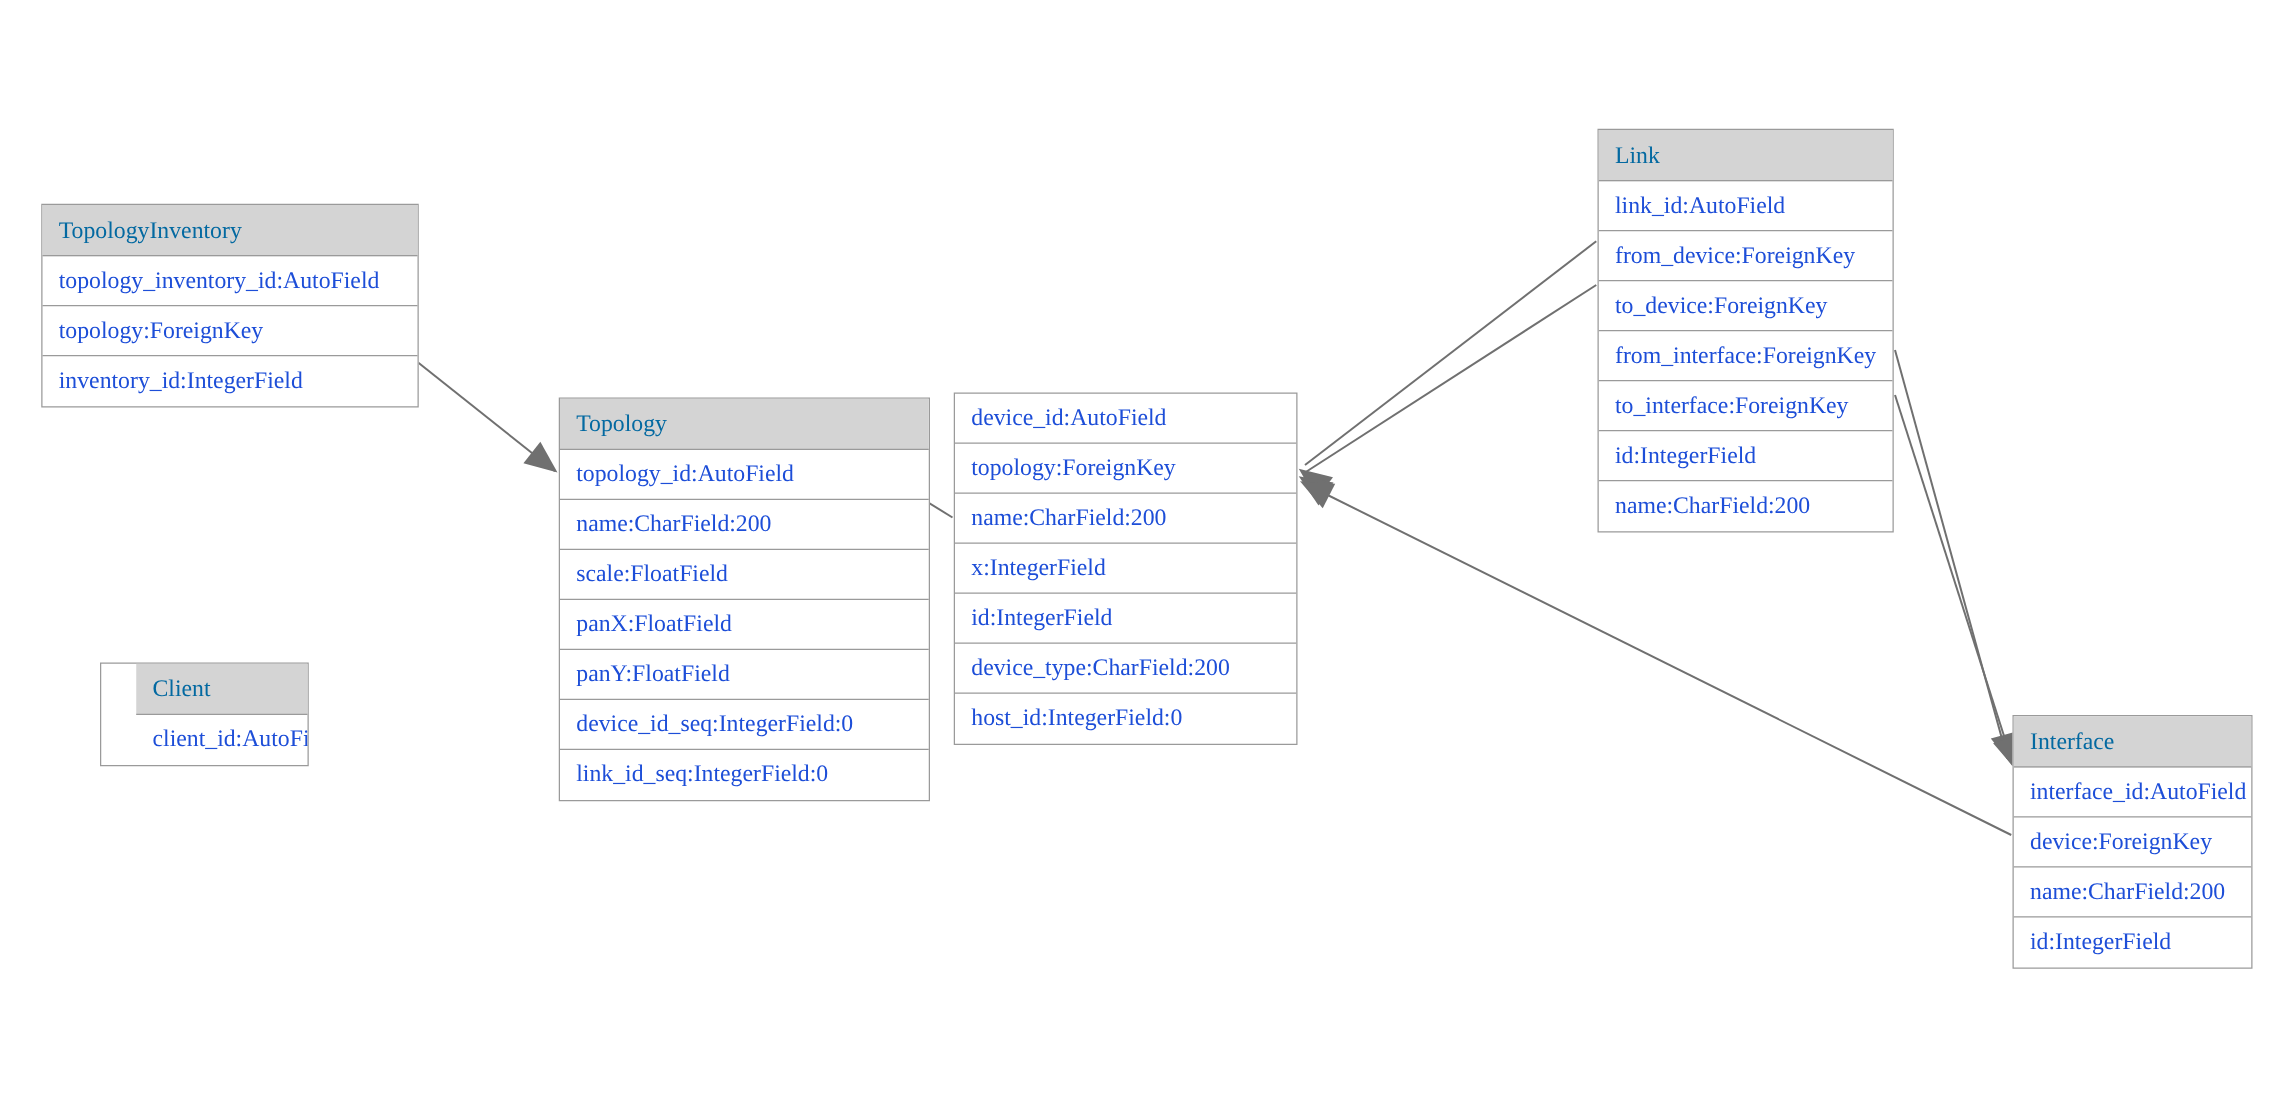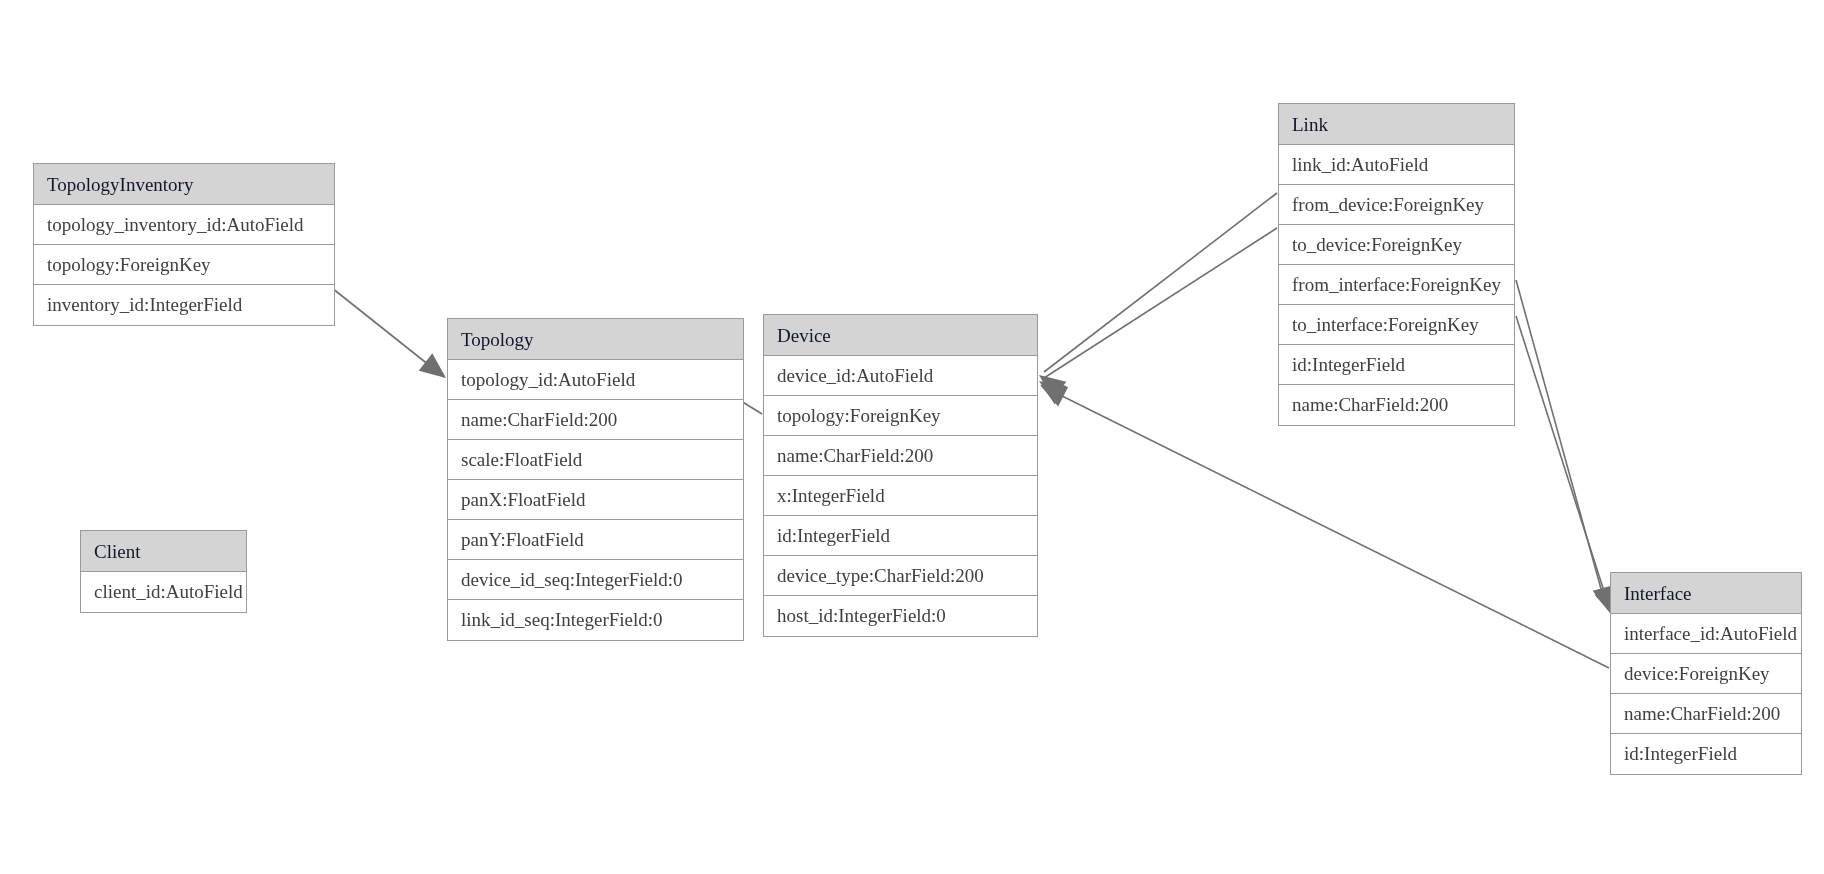--- a/index.html
+++ b/index.html
@@ -32,31 +32,31 @@
     z-index: 2;
   }
   .entity-header {
     box-sizing: border-box;
     background: #d4d4d4;
     border-bottom: 1px solid #9a9a9a;
     height: 41px;
     line-height: 41px;
     padding: 0 0 0 13px;
     font-size: 19px;
-    color: #0f172a;
+    color: #0369a1;
     white-space: nowrap;
     overflow: hidden;
   }
   .entity-field {
     box-sizing: border-box;
     height: 40px;
     line-height: 40px;
     padding: 0 10px 0 13px;
     font-size: 19px;
-    color: #404040;
+    color: #1d4ed8;
     border-bottom: 1px solid #9a9a9a;
     white-space: nowrap;
     overflow: hidden;
   }
   .entity-field:last-child {
     border-bottom: none;
   }
 </style>
 </head>
 <body>
@@ -94,36 +94,35 @@
       </g>
     </svg>
 
   <div id="entities-layer">
       <div class="entity" style="left: 21px; top: 163px; width: 302px; margin-left: 12px;">
         <div class="entity-header">TopologyInventory</div>
         <div class="entity-field">topology_inventory_id:AutoField</div>
         <div class="entity-field">topology:ForeignKey</div>
         <div class="entity-field">inventory_id:IntegerField</div>
       </div>
-      <div class="entity" style="left: 80px; top: 530px; width: 167px;">
+      <div class="entity" style="left: 80px; top: 530px; width: 167px; padding-left: 28px;">
         <div class="entity-header">Client</div>
         <div class="entity-field">client_id:AutoField</div>
       </div>
       <div class="entity" style="left: 447px; top: 318px; width: 297px;">
         <div class="entity-header">Topology</div>
         <div class="entity-field">topology_id:AutoField</div>
         <div class="entity-field">name:CharField:200</div>
         <div class="entity-field">scale:FloatField</div>
         <div class="entity-field">panX:FloatField</div>
         <div class="entity-field">panY:FloatField</div>
         <div class="entity-field">device_id_seq:IntegerField:0</div>
         <div class="entity-field">link_id_seq:IntegerField:0</div>
       </div>
       <div class="entity" style="left: 763px; top: 314px; width: 275px;">
-        <div class="entity-header">Device</div>
         <div class="entity-field">device_id:AutoField</div>
         <div class="entity-field">topology:ForeignKey</div>
         <div class="entity-field">name:CharField:200</div>
         <div class="entity-field">x:IntegerField</div>
         <div class="entity-field">id:IntegerField</div>
         <div class="entity-field">device_type:CharField:200</div>
         <div class="entity-field">host_id:IntegerField:0</div>
       </div>
       <div class="entity" style="left: 1278px; top: 103px; width: 237px;">
         <div class="entity-header">Link</div>

